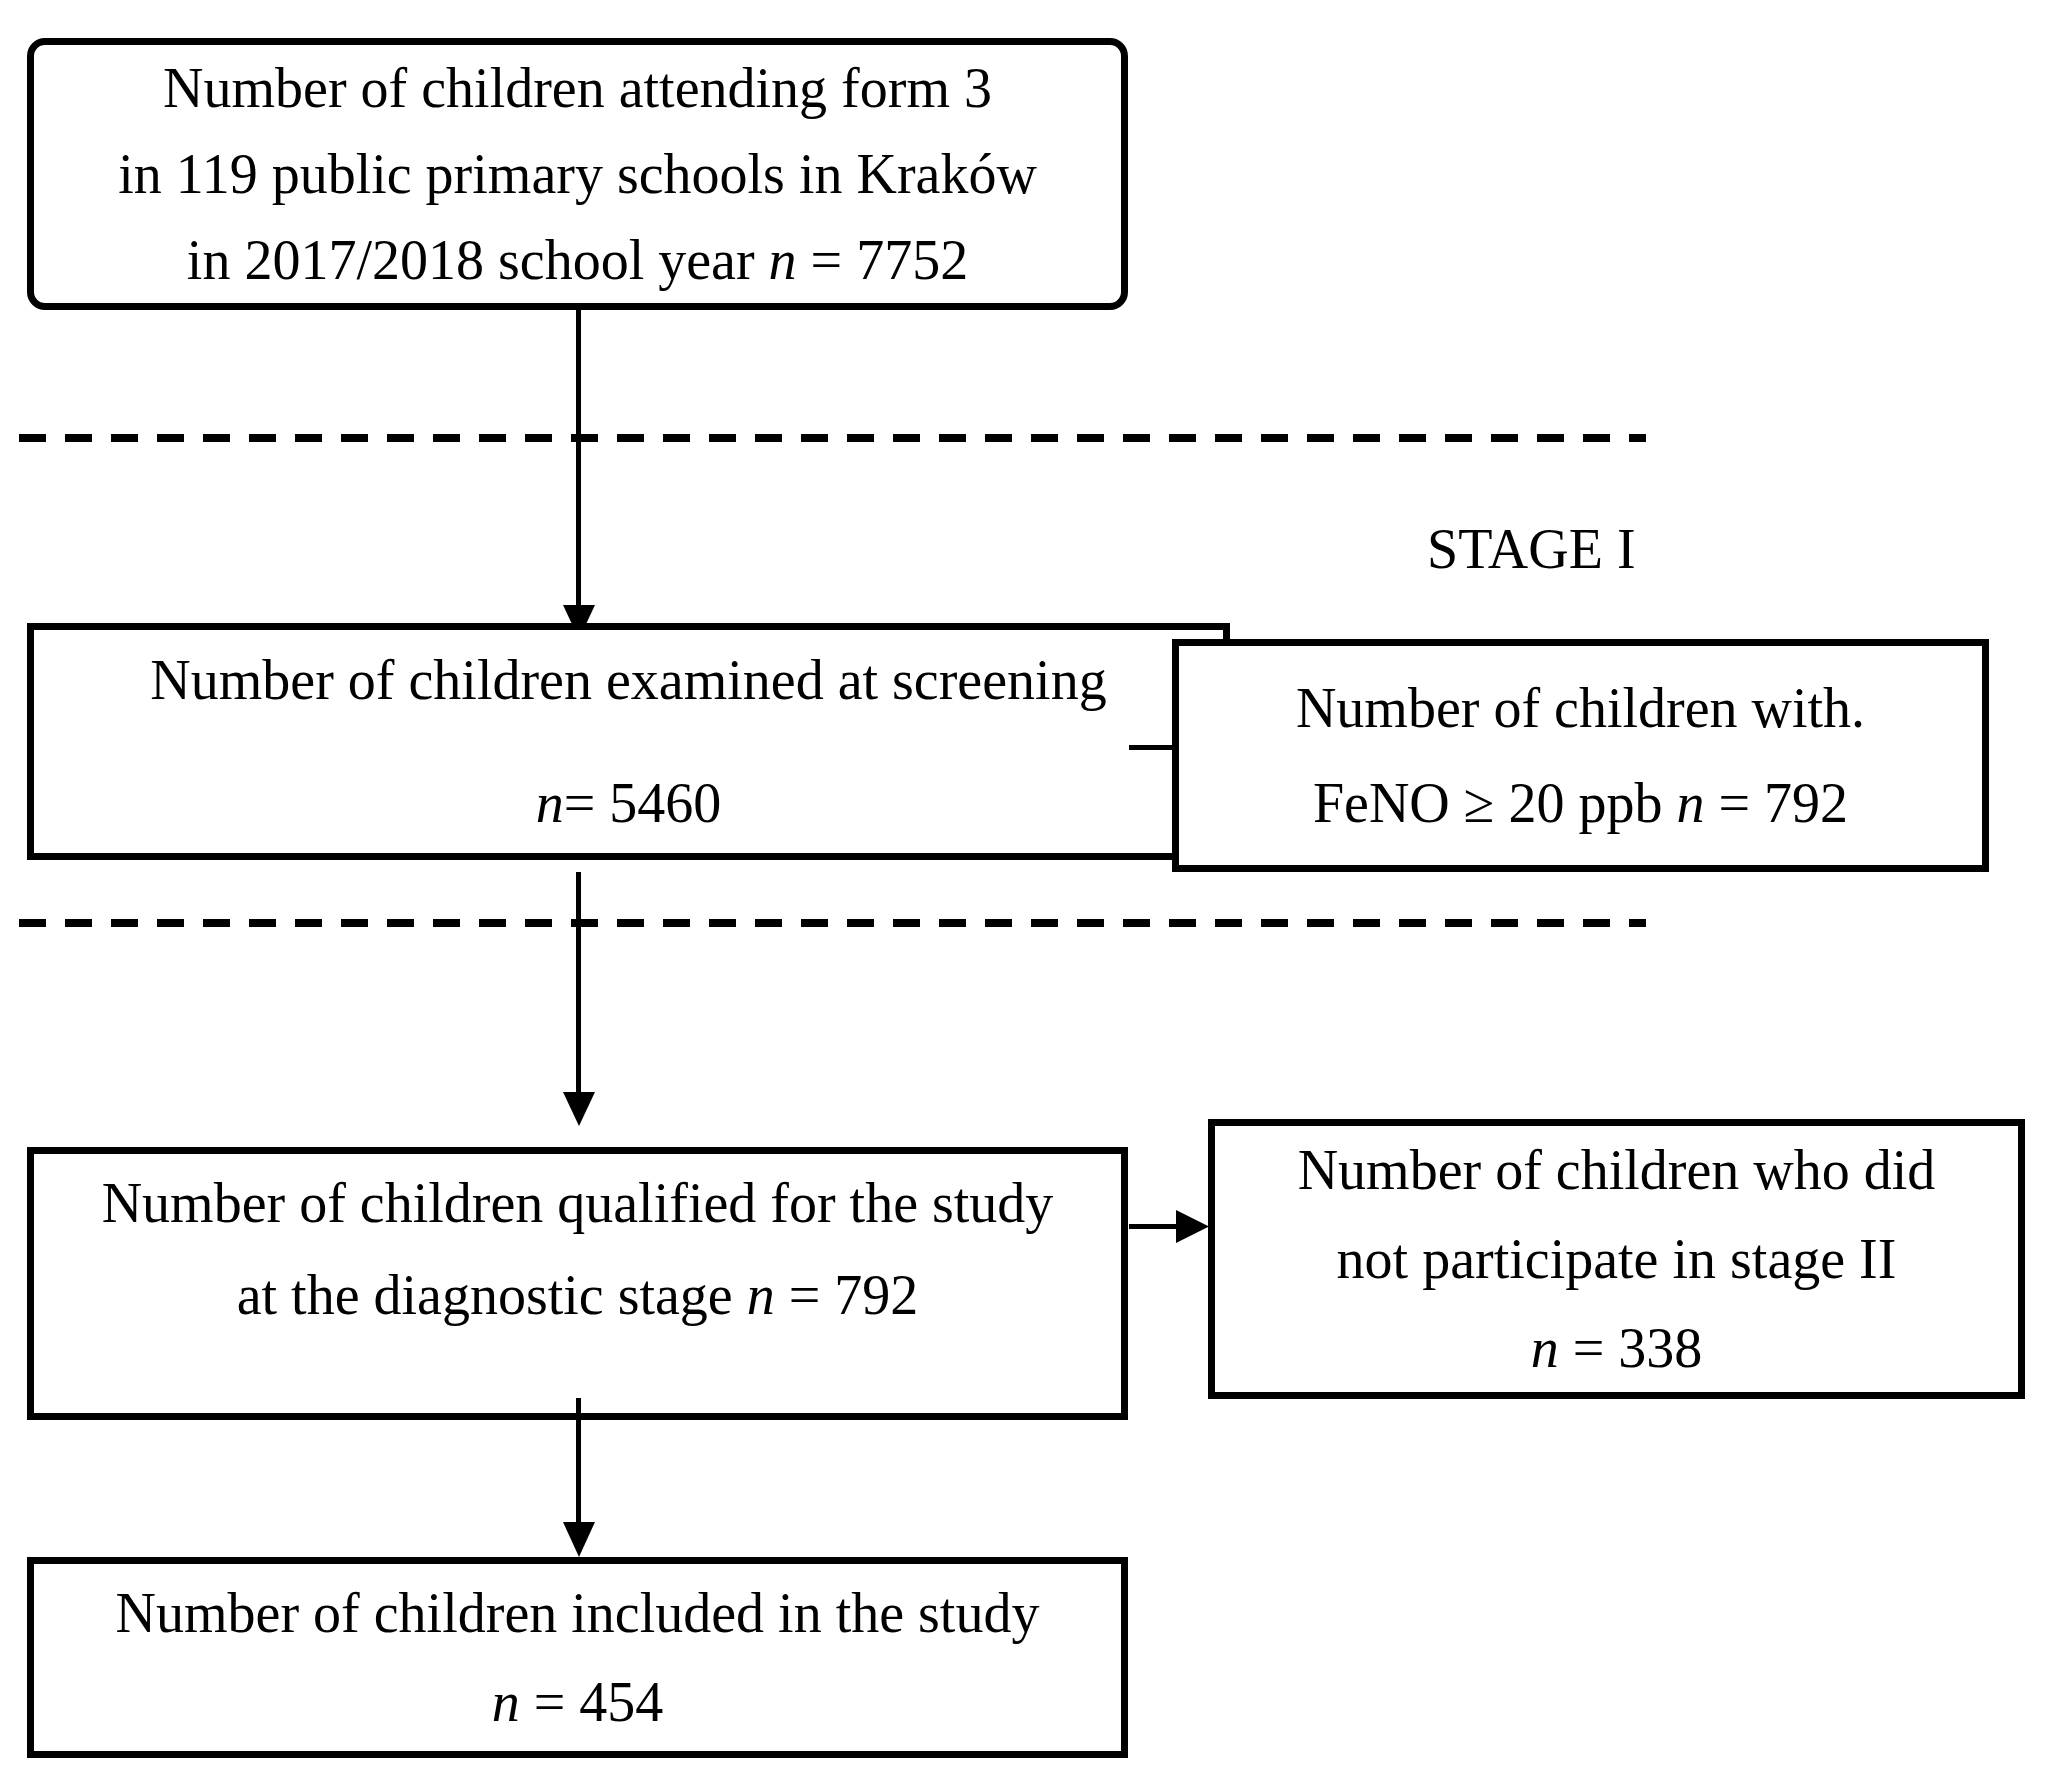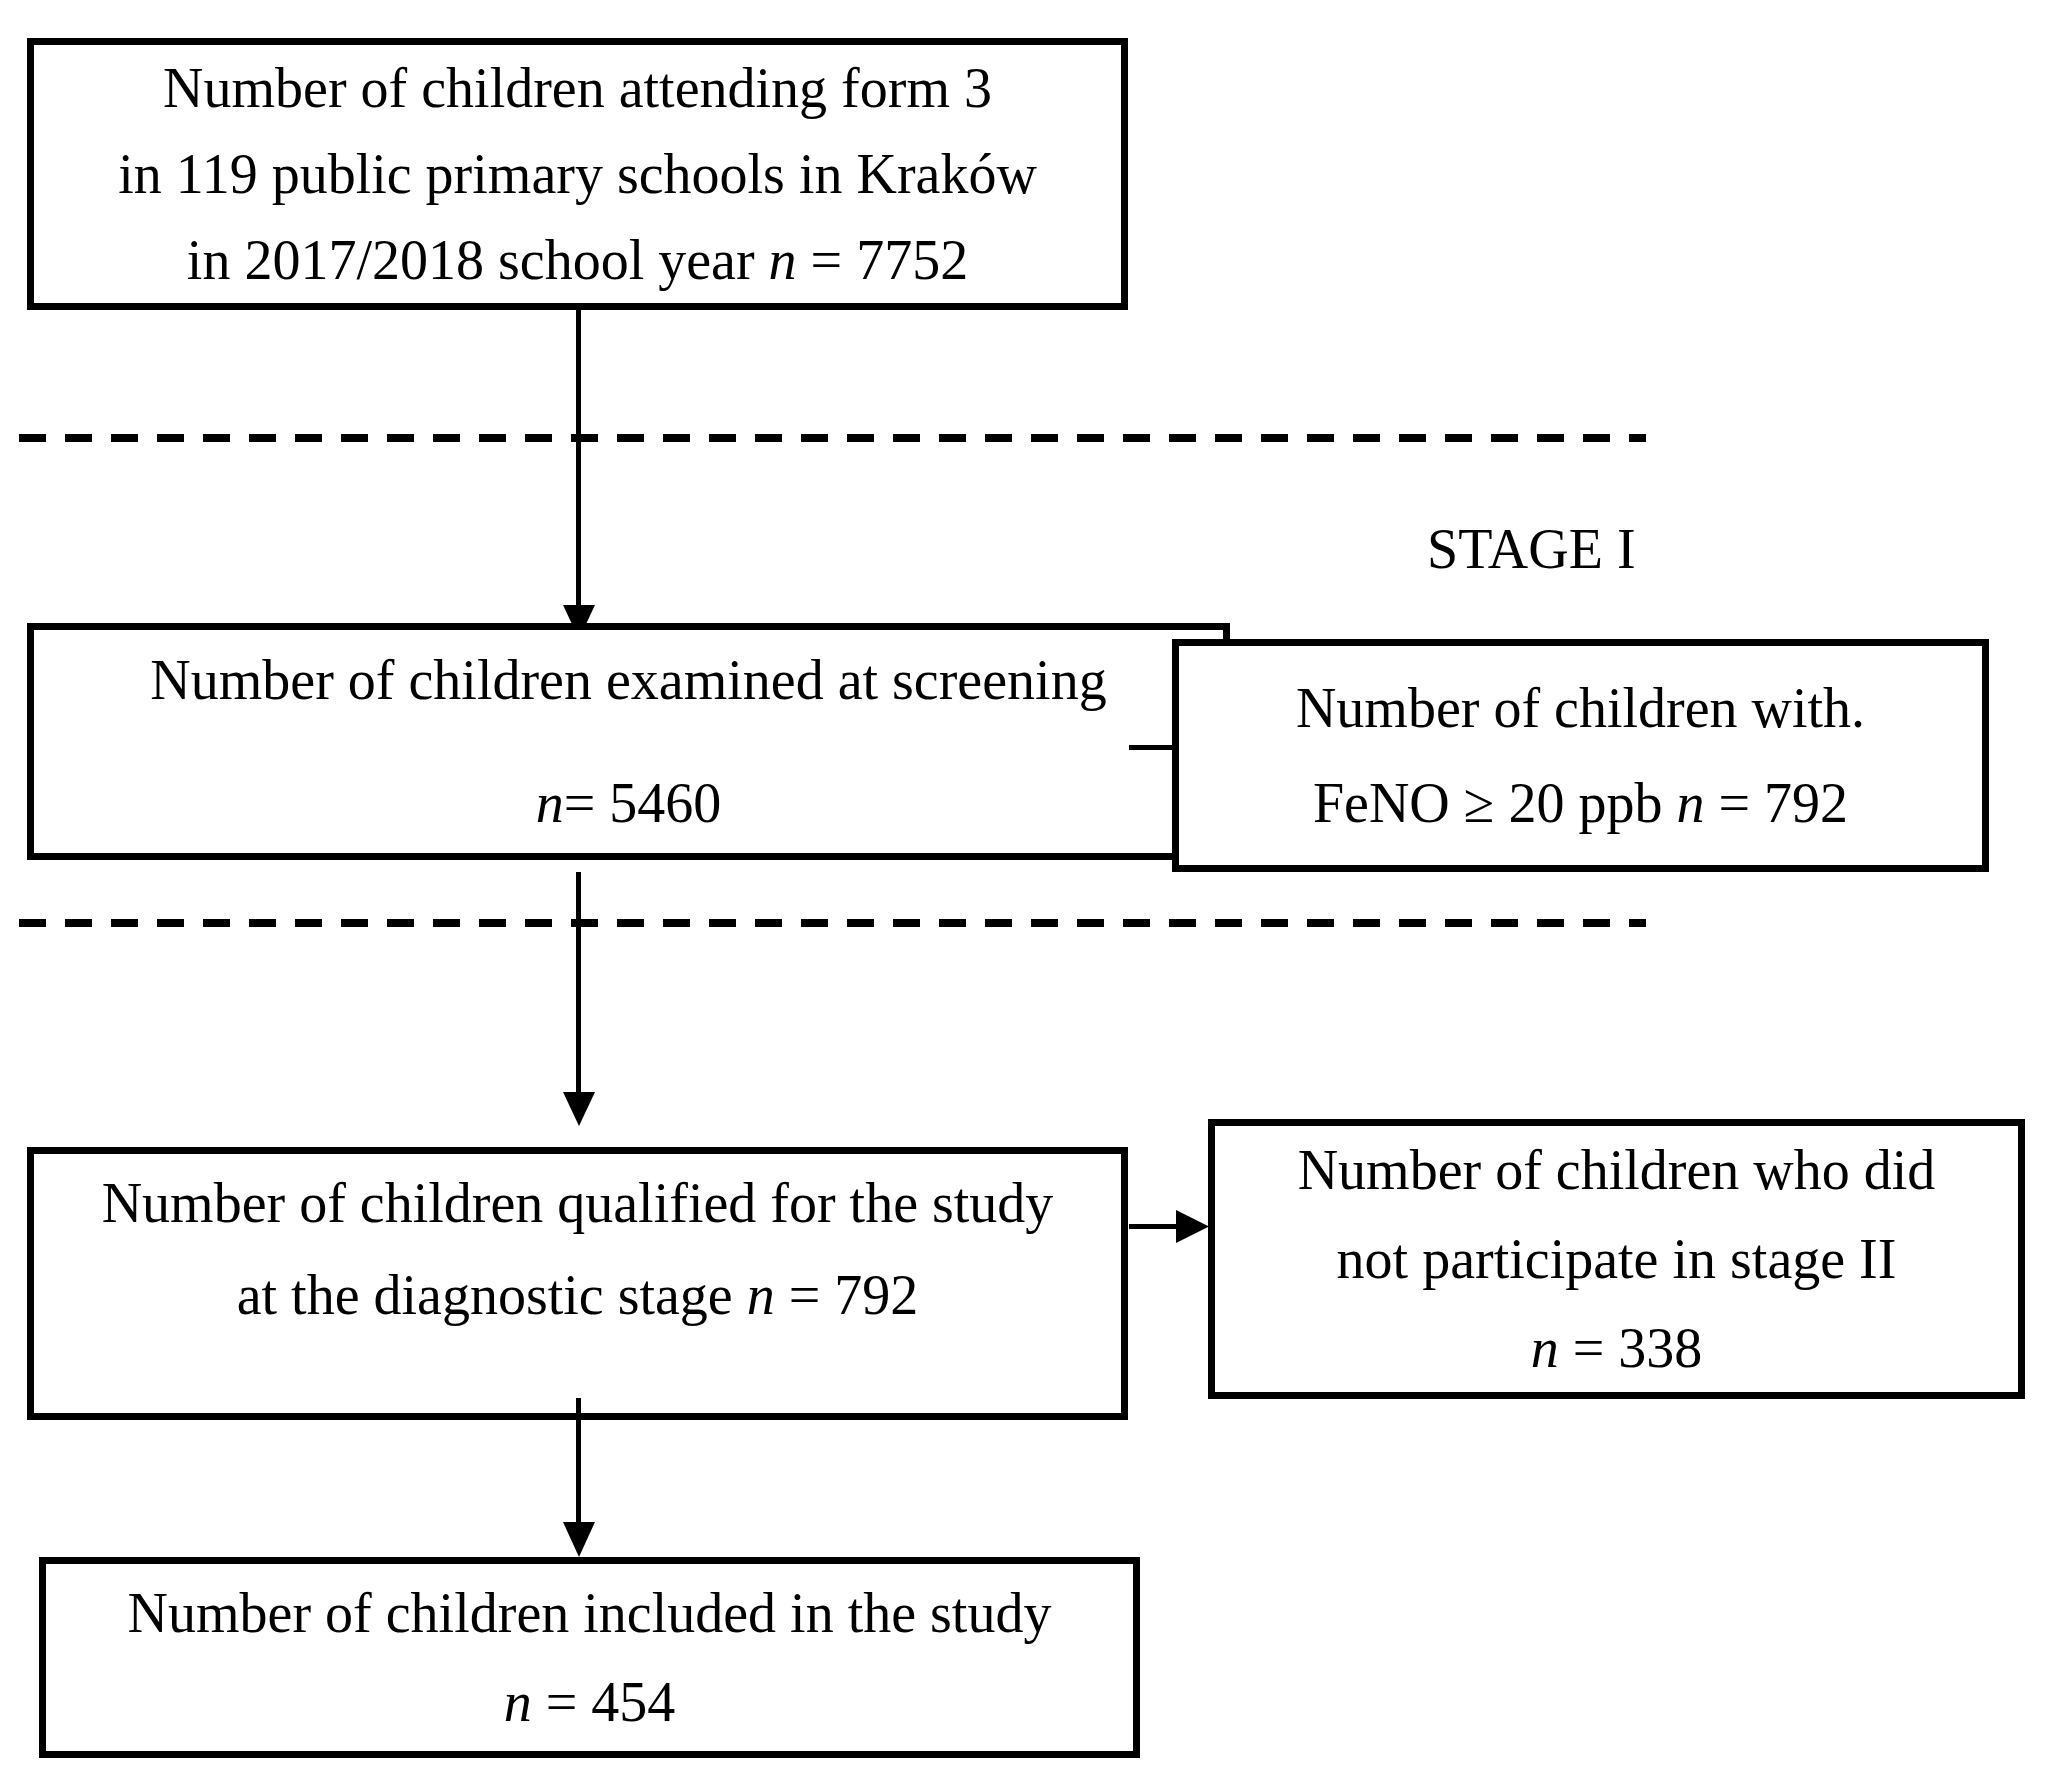--- a/index.html
+++ b/index.html
@@ -39,26 +39,26 @@
     background:repeating-linear-gradient(90deg,
       var(--ink) 0px, var(--ink) 26.6px,
       transparent 26.6px, transparent 46px);
   }
   .stage {
     position:absolute; height:70px;
     display:flex; align-items:center;
     font-size:56px; white-space:nowrap;
   }
   
-  #box-population { left:27px;  top:38px;   width:1101px; height:272px; line-height:86px; }
+  #box-population { left:27px;  top:38px;   width:1101px; height:272px; line-height:86px;border-radius:18px; }
   #box-screened   { left:27px;  top:623px; width:1203px; height:237px; line-height:95px;gap:28px; }
   #box-feno       { left:1172px;top:639px; width:817px; height:233px; line-height:95px; }
   #box-qualified  { left:27px;  top:1127px; width:1101px; height:273px; line-height:92px; padding-bottom:70px;margin-top:20px; }
   #box-nonpart    { left:1208px;top:1119px; width:817px; height:280px; line-height:89px; }
-  #box-included   { left:39px;  top:1557px; width:1101px; height:201px; line-height:89px; }
+  #box-included   { left:27px;  top:1557px; width:1101px; height:201px; line-height:89px; }
 </style>
 </head>
 <body>
 
 <div id="canvas">
 
   <div class="box" id="box-population">
       <div class="tline"><span>Number of children attending form 3</span></div>
       <div class="tline"><span>in 119 public primary schools in Kraków</span></div>
       <div class="tline"><span>in 2017/2018 school year </span><span class="it">n</span><span> = 7752</span></div>

